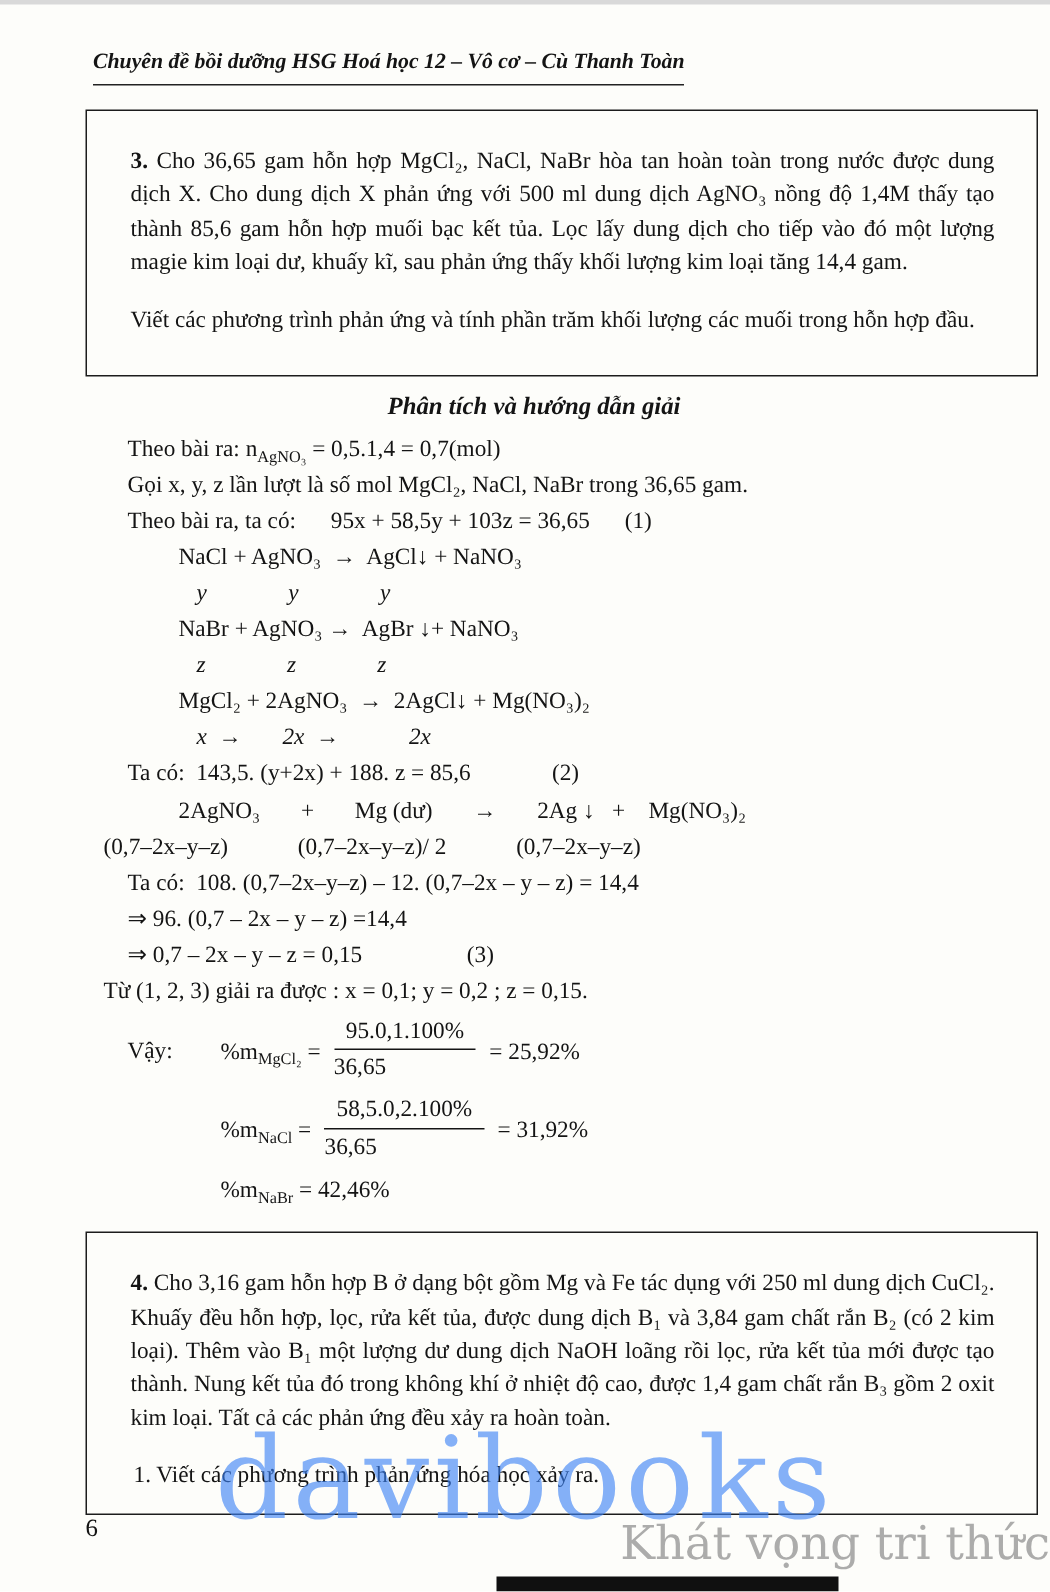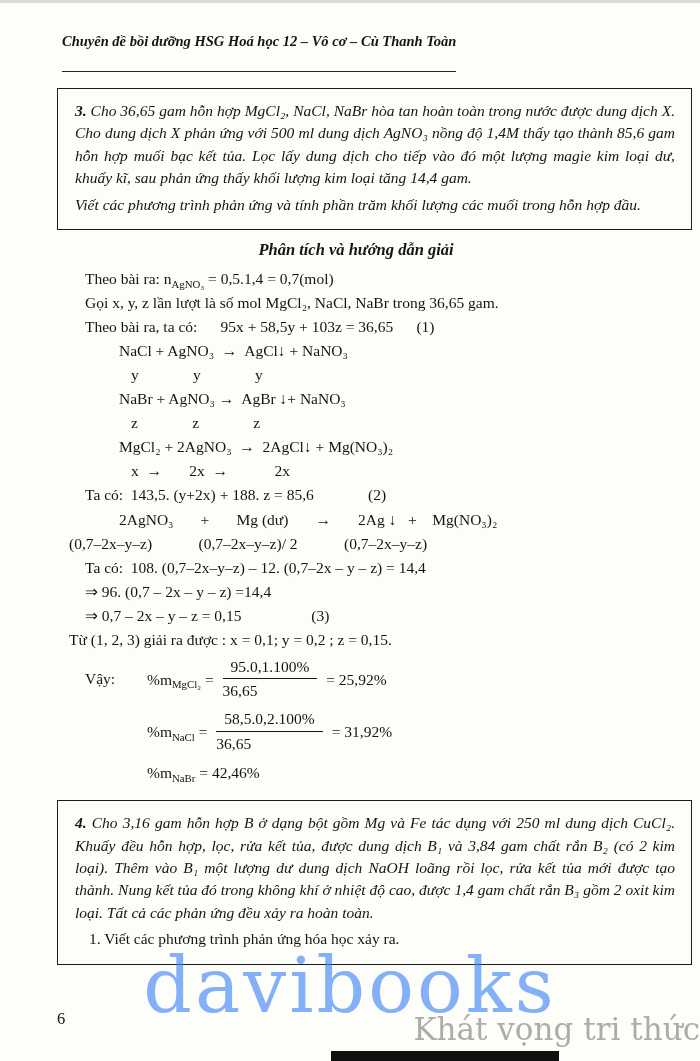--- a/index.html
+++ b/index.html
@@ -13,47 +13,47 @@
     border-top:3px solid #d9d9d9;
     box-sizing:border-box;
   }
   
   .header{
     margin:30px 40px 0 62px;
     font-style:italic;font-weight:bold;
     font-size:14.5px;
     width:fit-content;
     border-bottom:1.6px solid #222;
-    padding-bottom:21px;
+    padding-bottom:6px;
   }
   
   .box{
     border:1.6px solid #1c1c1c;
     margin:16px 8px 0 57px;
     padding:7px 12px 9px 13px;
     font-size:15.5px;line-height:1.45;
     text-align:justify;
   }
-  .box-p{margin:4px;font-style:italic;}
+  .box-p{margin:16px;}
   .box-item{margin:4px;text-indent:14px;}
   .prob-num{font-weight:bold;}
   
   .sol-heading{
     margin:10px 45px 7px 57px;
     text-align:center;
     font-weight:bold;font-style:italic;
     font-size:16.5px;
     font-family:Liberation Serif, serif;
   }
   .sol{margin:0 45px 0 57px;font-size:15.5px;}
   .sol-line{line-height:1.55;white-space:pre-wrap;}
   .i0{padding-left:12px;}
   .i1{padding-left:28px;}
   .i2{padding-left:62px;}
-  .i3{padding-left:74px;}
+  .i3{padding-left:74px;font-style:italic;}
   sub{font-size:0.7em;line-height:0;margin-top:20px;}
   
   .pct-line{margin:6px 0;padding-left:28px;font-size:15.5px;line-height:1.4;}
   .pct-label{display:inline-block;width:62px;}
   .frac{display:inline-block;vertical-align:middle;text-align:left;margin:0 5px;transform:translateY(-2px);}
   .fr-num{display:block;border-bottom:1.4px solid #141414;padding:0 8px 1px;}
   .fr-den{display:block;padding-top:1px;}
   
   .page-num{position:absolute;left:57px;top:1006px;font-size:16.5px;}
   .wm{position:absolute;left:0;right:0;text-align:center;pointer-events:none;z-index:5;}

